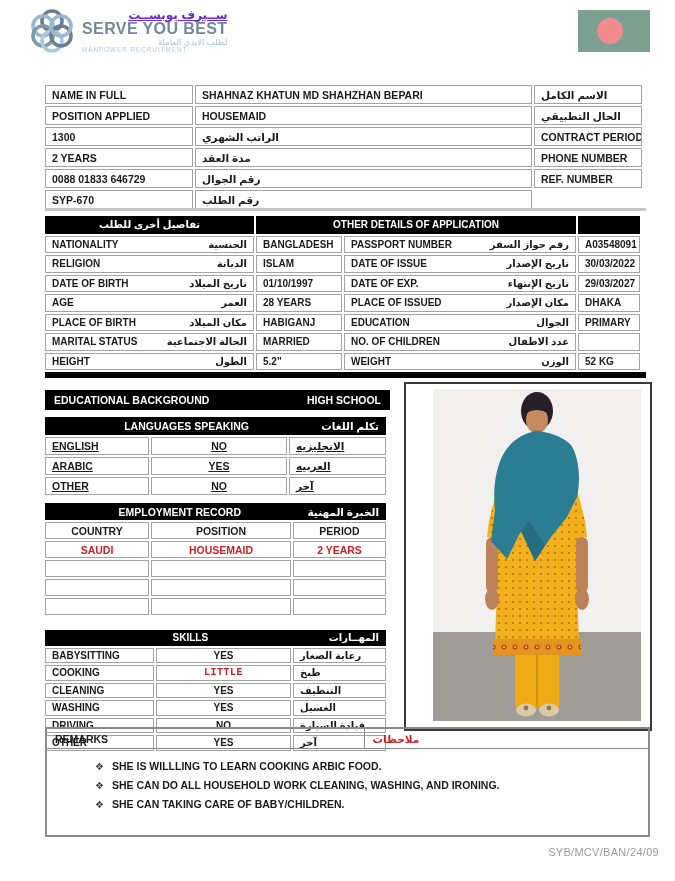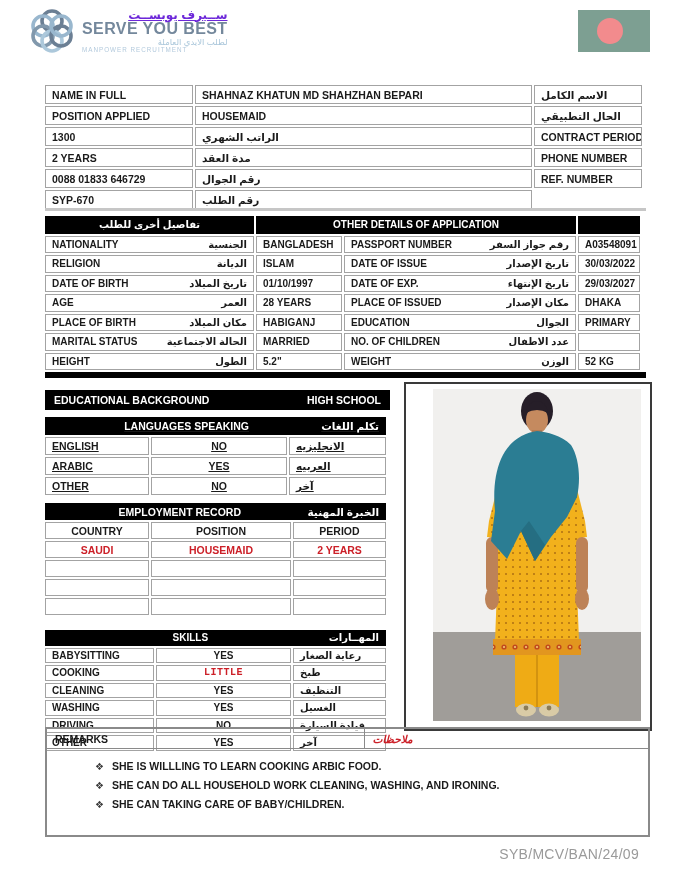--- a/index.html
+++ b/index.html
@@ -55,25 +55,25 @@
   
   .photo-box{position:absolute;left:404px;top:382px;width:244px;height:345px;
              border:2px solid #3a3a3a;background:#fff;}
   .photograph{position:absolute;left:27px;top:5px;width:208px;height:332px;background:#f1f0ee;}
   
   .remarks{position:absolute;left:45px;top:727px;width:601px;height:106px;border:2px solid #8a8a8a;}
   .rem-hdr{display:flex;height:19px;border-bottom:1px solid #8a8a8a;text-align:right;}
   .rem-hdr .rl{width:50%;border-right:1px solid #8a8a8a;display:flex;align-items:center;
                padding:0 8px;font-size:10.5px;font-weight:bold;}
   .rem-hdr .rr{flex:1;display:flex;align-items:center;justify-content:flex-end;
-               padding:6px 8px;font-size:10.5px;font-weight:bold;direction:rtl;font-style:italic;}
+               padding:6px 8px;font-size:10.5px;font-weight:bold;direction:rtl;}
   .rem-body{padding:8px 10px 0 48px;}
   .rem-line{display:flex;gap:8px;font-size:10.5px;font-weight:bold;line-height:19px;}
   .bullet{color:#3c3c3c;font-size:10px;}
-  .footer-code{position:absolute;right:36px;top:846px;font-size:14px;color:#9a9a9a;letter-spacing:.3px;}
+  .footer-code{position:absolute;right:16px;top:846px;font-size:11px;color:#9a9a9a;letter-spacing:.3px;}
 </style>
 </head>
 <body>
 
 <div class="page">
 
   <div class="logo">
     <svg width="48" height="50" viewBox="0 0 48 50">
       <g fill="none" stroke-width="3.6" opacity="0.95">
         <circle cx="24" cy="15" r="10" stroke="#64798f"></circle>

